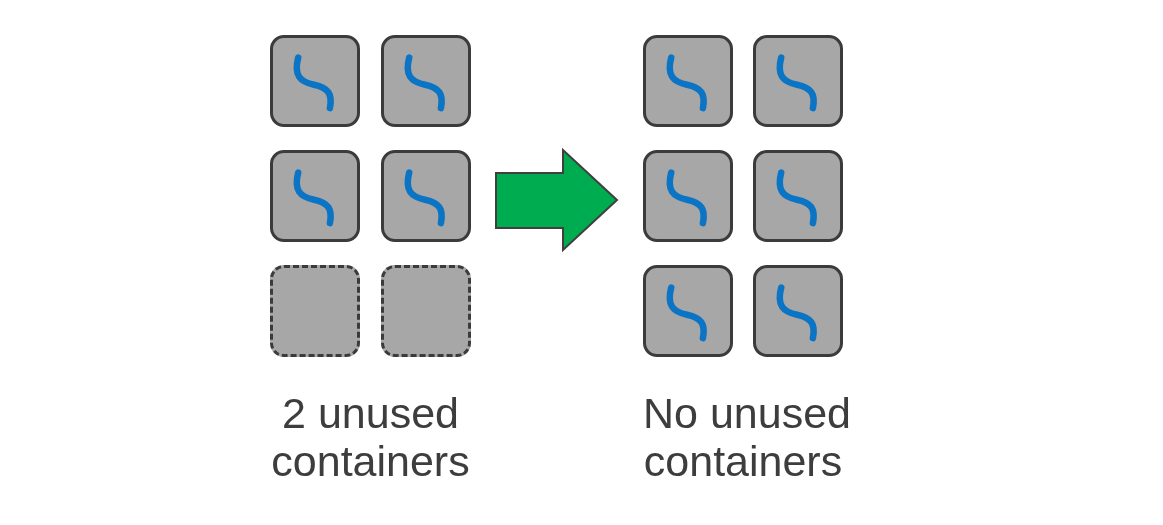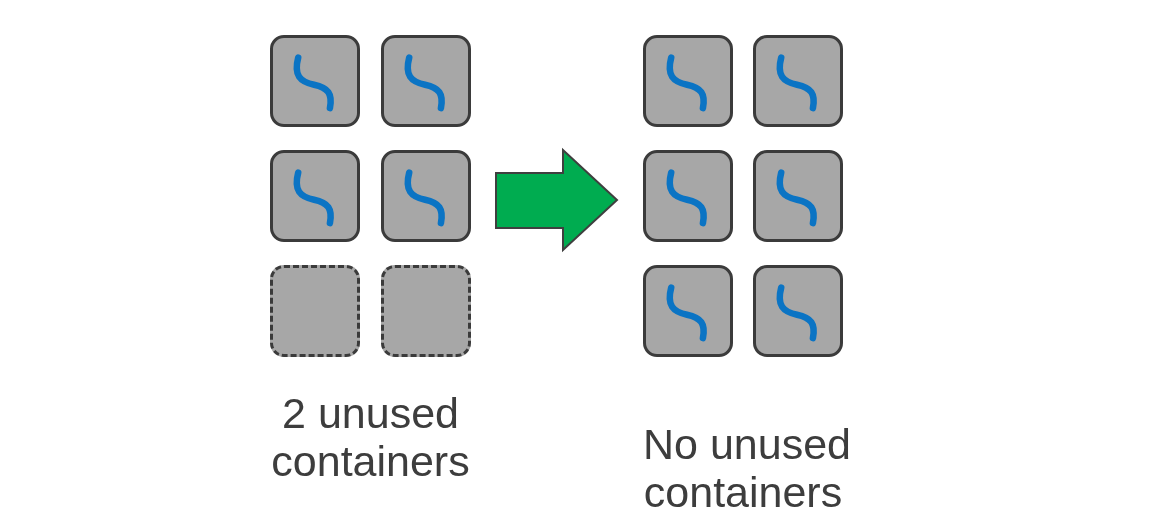--- a/index.html
+++ b/index.html
@@ -47,21 +47,21 @@
   .label {
     position: absolute;
     top: 389px;
     text-align: center;
     font-size: 43px;
     line-height: 48px;
     color: var(--label-text, #3d3d3d);
     white-space: nowrap;
   }
   #before-label { left: 270px; width: 201px; }
-  #after-label  { left: 643px; width: 200px; margin-top: 31px; }
+  #after-label  { left: 643px; width: 200px; }
 </style>
 </head>
 <body>
 
 <div class="canvas">
 
   <div class="grid" id="before-grid">
       <div class="container used">
         <svg class="squiggle" viewBox="0 0 90 92" aria-hidden="true">
           <path d="M27 21 C22 40 29 47 44 50 C59 53 64 60 61 75" fill="none" stroke="var(--squiggle)" stroke-width="7" stroke-linecap="round"></path>

